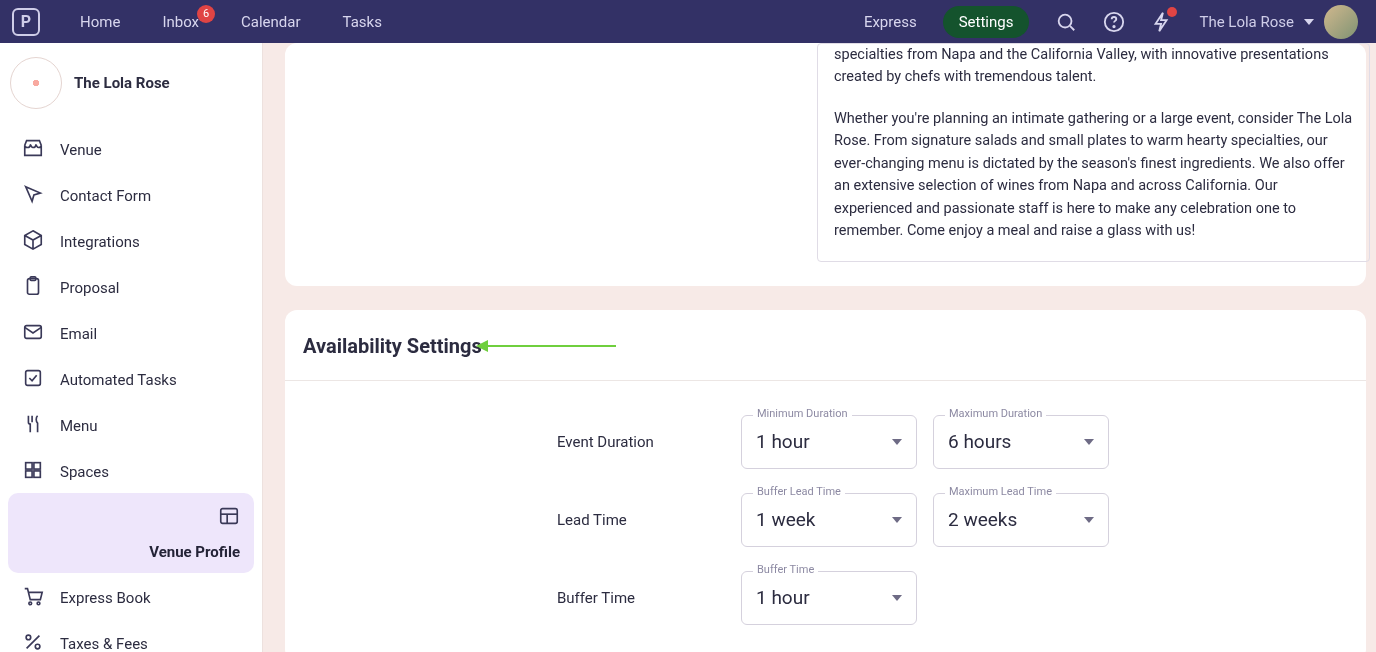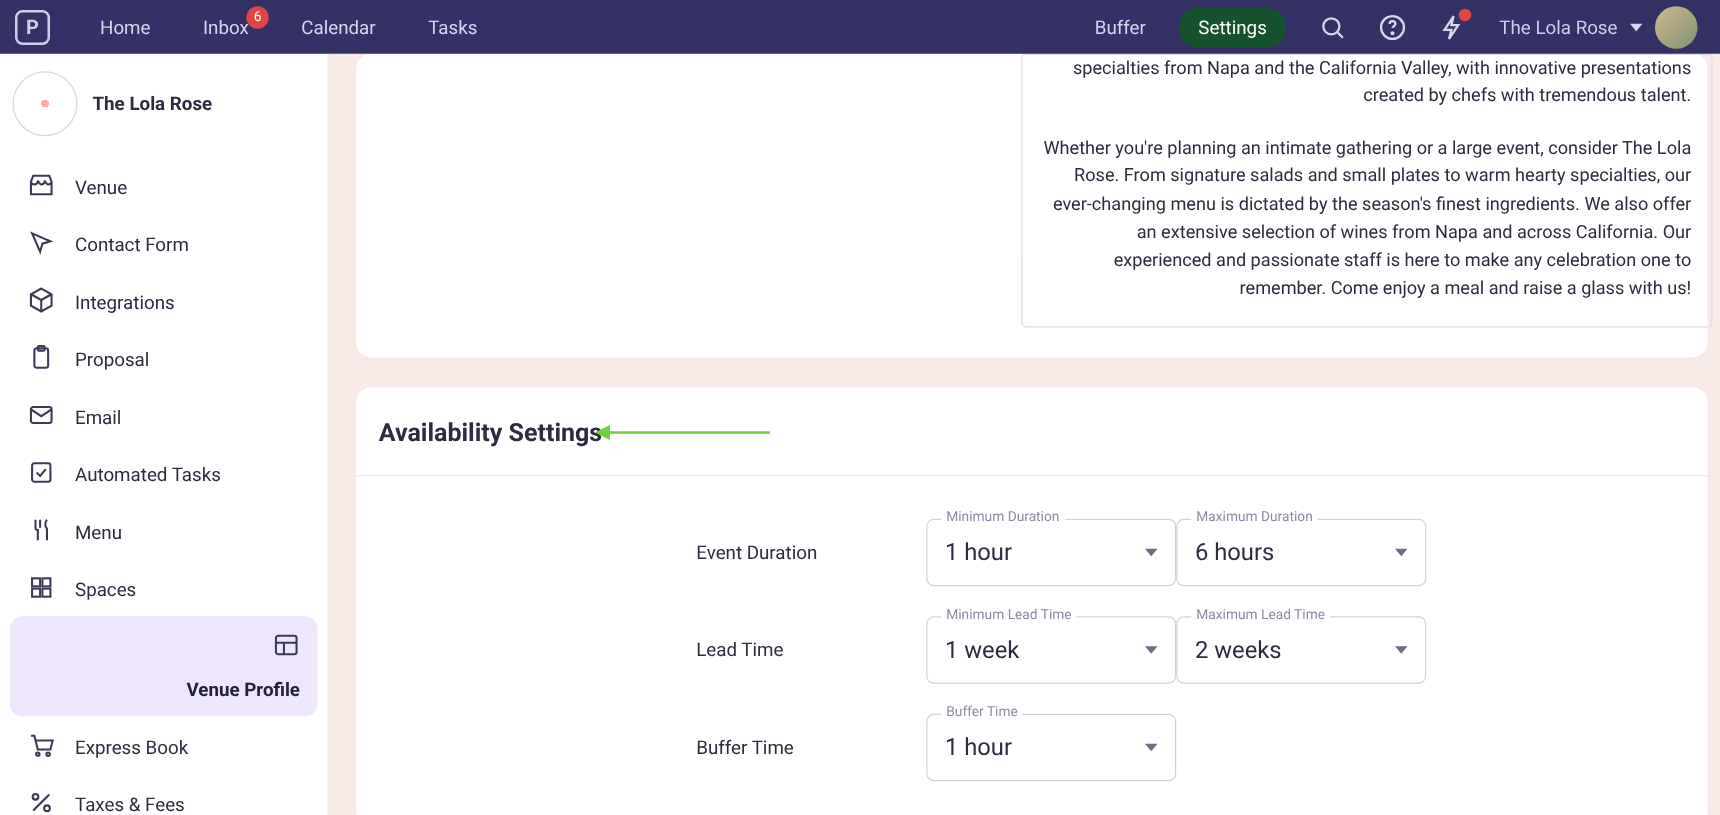--- a/index.html
+++ b/index.html
@@ -168,21 +168,20 @@
       padding: 0 10px 0 22px;
     }
     .card {
       background: #fff;
       border-radius: 12px;
       margin-bottom: 24px;
       padding: 24px 0;
     }
     .card.desc {
       padding: 0 0 24px 0;
-      text-align: right;
     }
     .desc-box {
       margin: 0 18px 0 auto;
       width: 553px;
       border: 1px solid #e0dce6;
       border-radius: 4px;
       padding: 0 16px 18px 16px;
       margin-right: 18px;
       margin-left: 532px;
     }
@@ -225,21 +224,22 @@
       align-items:center;
       padding: 12px 18px 12px 272px;
     }
     .form-label {
       width: 184px;
       font-size: 15px;
       color: #2c2c40;
     }
     .select-wrap {
       position: relative;
-      width: 200px;
+      width: 176px;
+      margin-right: 16px;
     }
     .float-label {
       position: absolute;
       top: -8px;
       left: 12px;
       background: #fff;
       padding: 0 4px;
       font-size: 11px;
       color: #8d8aa3;
     }
@@ -269,21 +269,21 @@
   <div class="nav-links">
     <div class="nav-link">Home</div>
     <div class="nav-link">
       <span>Inbox</span>
       <span class="nav-badge">6</span>
     </div>
     <div class="nav-link">Calendar</div>
     <div class="nav-link">Tasks</div>
   </div>
   <div class="topbar-right">
-    <div class="nav-link">Buffer</div>
+    <div class="nav-link">Express</div>
     <div class="nav-link pill">Settings</div>
     <div class="icon-btn">
       <svg width="22" height="22" viewBox="0 0 24 24" fill="none" stroke="currentColor" stroke-width="2">
           <circle cx="11" cy="11" r="7"></circle>
           <line x1="21" y1="21" x2="16.5" y2="16.5"></line>
         </svg>
     </div>
     <div class="icon-btn">
       <svg width="22" height="22" viewBox="0 0 24 24" fill="none" stroke="currentColor" stroke-width="2">
           <circle cx="12" cy="12" r="10"></circle>
@@ -444,21 +444,21 @@
           <div class="select-box">
             <span>6 hours</span>
             <span class="tri-down"></span>
           </div>
         </div>
       </div>
 
       <div class="form-row">
         <div class="form-label">Lead Time</div>
         <div class="select-wrap">
-          <div class="float-label">Minimum Lead Time</div>
+          <div class="float-label">Buffer Lead Time</div>
           <div class="select-box">
             <span>1 week</span>
             <span class="tri-down"></span>
           </div>
         </div>
         <div class="select-wrap">
           <div class="float-label">Maximum Lead Time</div>
           <div class="select-box">
             <span>2 weeks</span>
             <span class="tri-down"></span>

